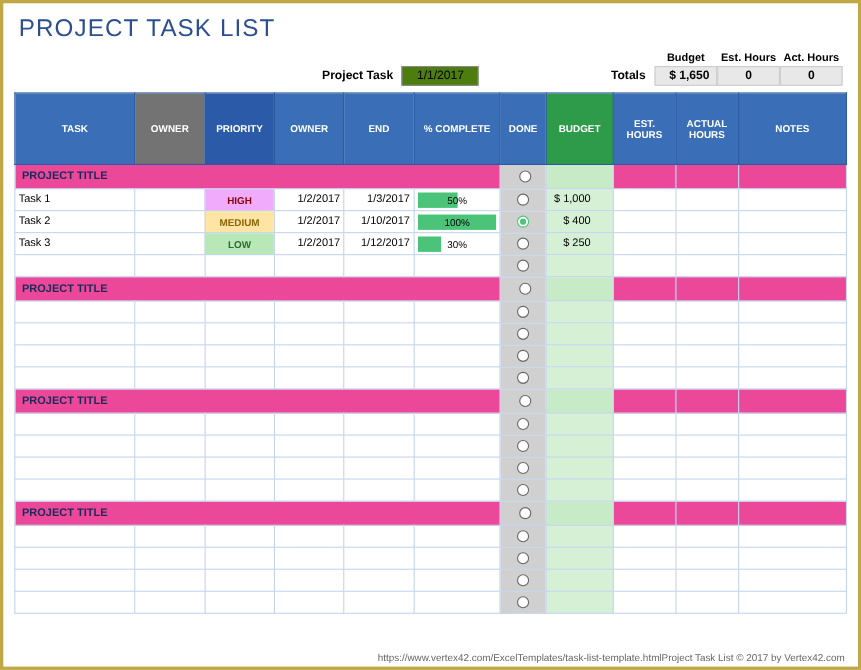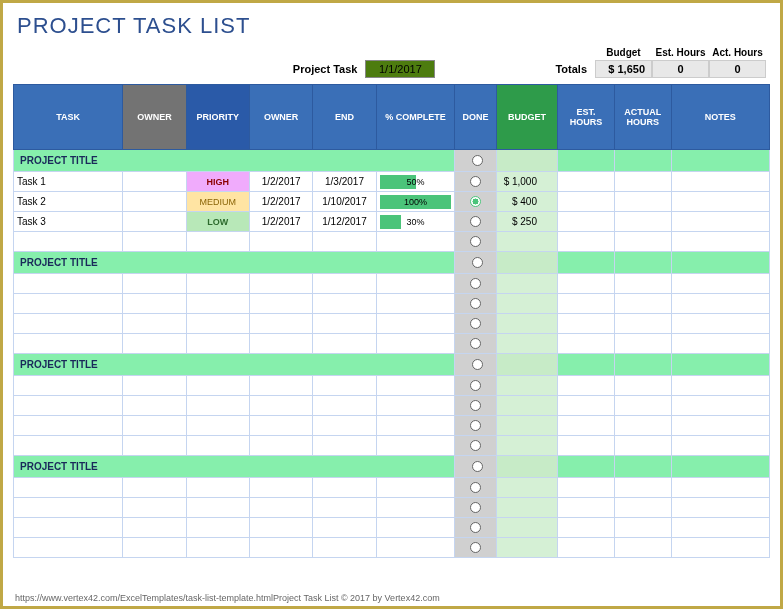--- a/index.html
+++ b/index.html
@@ -14,35 +14,35 @@
 .sum-head { font-size: 10px; font-weight: bold; padding-bottom: 2px; }
 .sum-val { font-size: 11px; font-weight: bold; background: #e8e8e8; border: 1px solid #ccc; padding: 2px 0; }
 .sum-budget { text-align: right; padding-right: 6px; }
 table { border-collapse: collapse; width: calc(100% - 20px); margin: 2px 10px 0; table-layout: fixed; }
 th { background: #3a6fb7; color: #fff; font-size: 9px; font-weight: bold; padding: 22px 2px; border: 1px solid #2d5a9f; text-align: center; }
 th.owner { background: #737373; margin-top: 32px; }
 th.priority { background: #2a5aa8; }
 th.done { background: #3a6fb7; }
 th.budget-th { background: #2e9b4a; }
 td { border: 1px solid #c5d5f0; height: 20px; font-size: 10px; padding: 0 3px; background: #fff; }
-tr.section td { background: #86efac; color: #1a2a5a; font-weight: bold; font-size: 10px; padding-left: 6px; height: 22px; }
+tr.section td { background: #ec4899; color: #1a2a5a; font-weight: bold; font-size: 10px; padding-left: 6px; height: 22px; }
 tr.section td.done-col { background: #d0d0d0; text-align: center; }
 tr.section td.budget-col { background: #c7ebc7; }
 td.done-col { background: #d0d0d0; text-align: center; }
 td.budget-col { background: #d5f0d5; text-align: right; padding-right: 20px; }
-td.center { text-align: center; }
+td.center { text-align: right; }
 .pri-high { background: #f0abfc; color: #8b0000; font-weight: bold; text-align: center; font-size: 9px; }
-.pri-med { background: #ffe4a3; color: #8b6508; font-weight: normal; text-align: center; font-size: 9px; }
+.pri-med { background: #ffe4a3; color: #8b6508; font-weight: bold; text-align: center; font-size: 9px; }
 .pri-low { background: #b8e8b8; color: #2e6b2e; font-weight: bold; text-align: center; font-size: 9px; }
 .prog-wrap { position: relative; height: 16px; display: flex; align-items: center; }
 .prog-bar { height: 14px; background: #4bc47a; position: absolute; left: 0; }
 .prog-txt { position: relative; z-index: 1; width: 100%; text-align: center; font-size: 9px; }
 .radio { display: inline-block; width: 11px; height: 11px; border: 1px solid #666; border-radius: 50%; background: #fff; vertical-align: middle; }
 .radio.checked { background: radial-gradient(circle, #4bc47a 45%, #fff 50%); border-color: #4bc47a; }
-.footer { position: absolute; bottom: 3px; left: 12px; right: 12px; display: flex; justify-content: flex-start; font-size: 9px; color: #666; }
+.footer { position: absolute; bottom: 3px; left: 0; right: 12px; display: flex; justify-content: flex-end; font-size: 9px; color: #666; }
 </style>
 </head>
 <body>
 
 <div class="container">
   <div class="title">PROJECT TASK LIST</div>
   <div class="summary">
     <span class="proj-start-label">Project Task</span>
     <input class="proj-start-input" value="1/1/2017" style="">
     <span class="totals-label">Totals</span>

